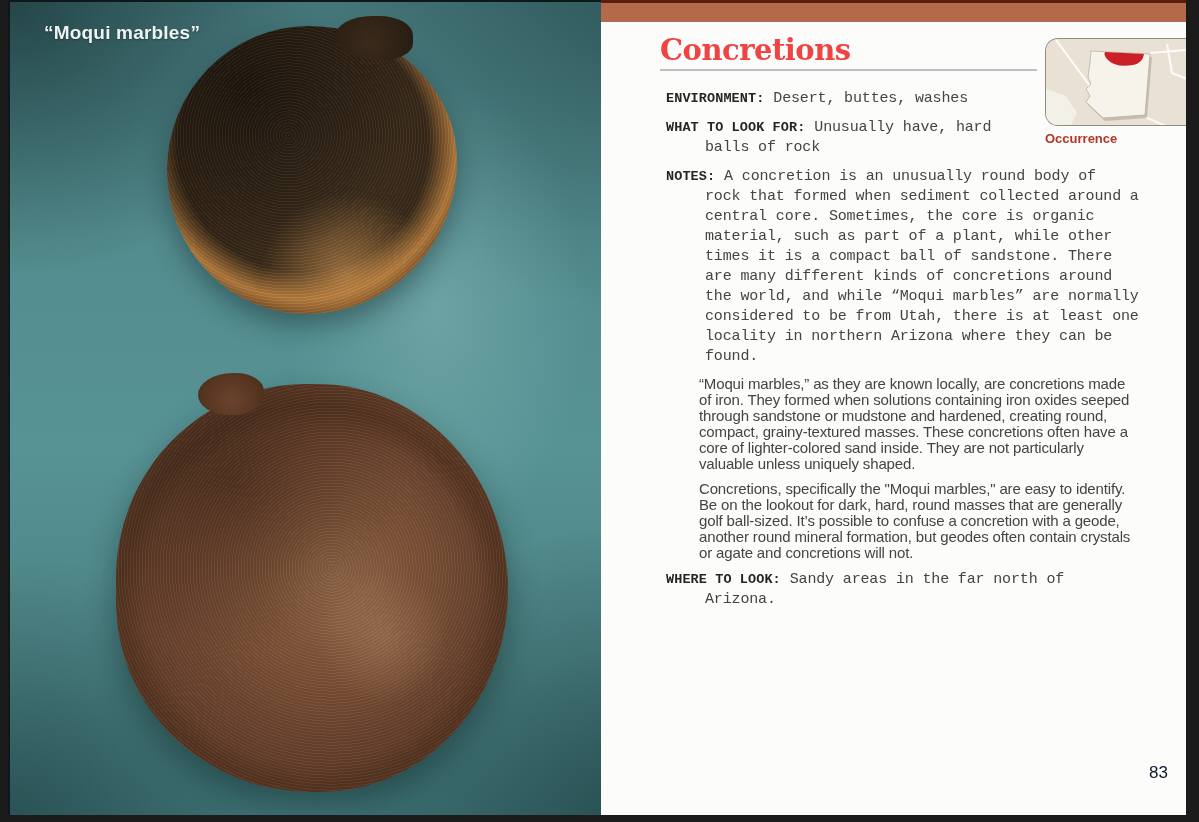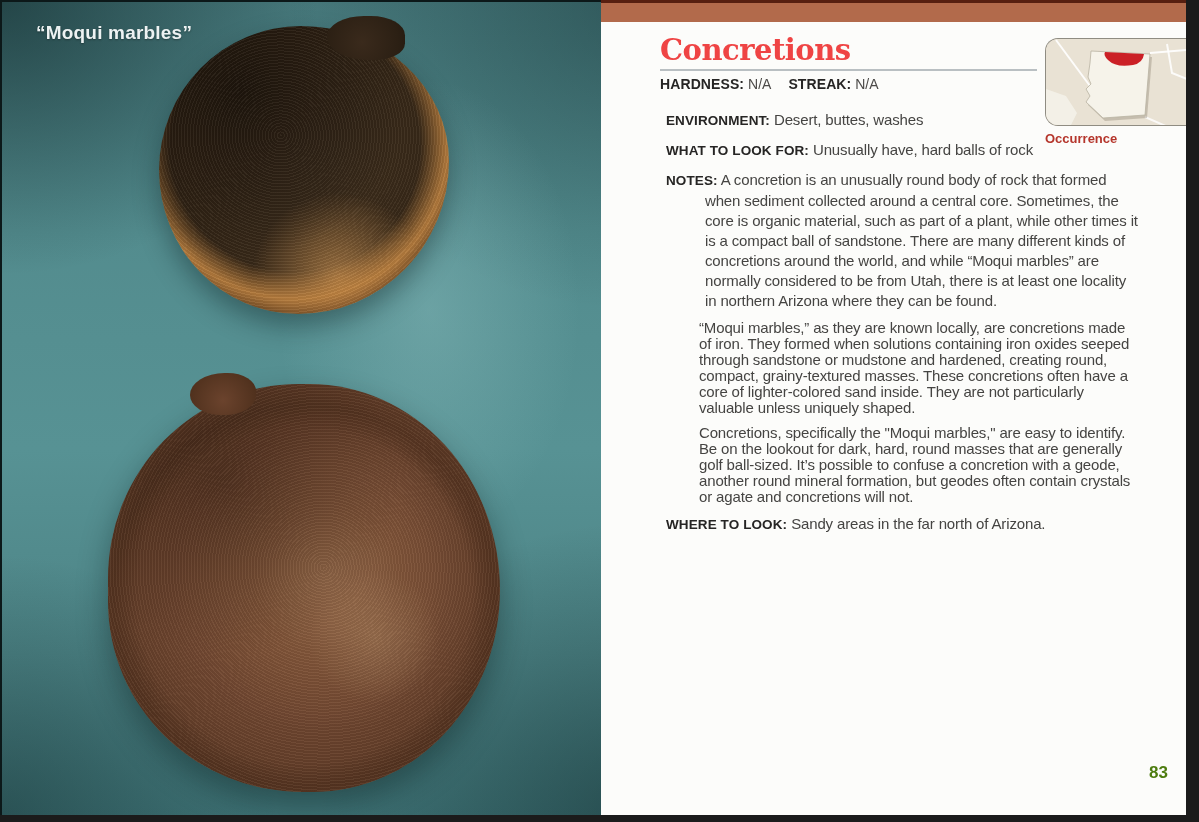--- a/index.html
+++ b/index.html
@@ -6,21 +6,21 @@
   html,body { width:1199px; height:822px; }
   body {
     position:relative;
     background:#1b1b1b;
     font-family:"Liberation Sans", sans-serif;
     overflow:hidden;
   }
 
   
   .photo-panel{
-    position:absolute; left:0; top:0; width:633px; height:815px;
+    position:absolute; left:8px; top:0; width:633px; height:815px;
     border-left:2px solid #0c1819; border-top:2px solid #0c1819; border-right:3px solid #0d191a;
     background:
       radial-gradient(closest-side at 68% 38%, rgba(160,208,208,0.30), rgba(160,208,208,0) 75%),
       radial-gradient(120% 80% at 0% 0%, rgba(8,28,30,0.55), rgba(8,28,30,0) 42%),
       radial-gradient(110% 80% at 100% 100%, rgba(8,28,30,0.42), rgba(8,28,30,0) 45%),
       radial-gradient(110% 80% at 0% 100%, rgba(8,28,30,0.38), rgba(8,28,30,0) 40%),
       radial-gradient(130% 90% at 100% 0%, rgba(12,38,40,0.38), rgba(12,38,40,0) 42%),
       linear-gradient(180deg,#47797c 0%,#538c8e 28%,#579294 55%,#4d8486 80%,#3f7376 100%);
     overflow:hidden;
   }
@@ -101,34 +101,35 @@
   .rule{ width:377px; height:2px; background:#b9bfc2; margin:4px 0 5px 0; }
   .stats{ font-size:14px; color:#4c4a48; line-height:16px; }
   .stats .lbl{ font-weight:bold; color:#262524; letter-spacing:0.1px; }
   .stats .gap{ display:inline-block; width:10px; }
 
   .field{
     font-size:15px; color:#454442; line-height:20px;
     letter-spacing:-0.15px;
     padding-left:45px; text-indent:-39px;
     margin-bottom:9px;
+    font-family:Liberation Mono, monospace;
   }
   .field .lbl{
     font-size:13.5px; font-weight:bold; color:#262524;
     letter-spacing:0.1px;
   }
   .field-env{ margin-top:18px; }
   .para{
     font-size:15px; color:#454442; line-height:16px;
     letter-spacing:-0.15px;
     margin:0 0 9px 39px;
   }
   .pageno{
     position:absolute; right:18px; top:763px;
-    font-size:17px; font-weight:bold; color:#4d7c0f;
+    font-size:17px; font-weight:normal; color:#0f172a;
   }
 </style>
 </head>
 <body>
 
 <div class="photo-panel">
   <div class="rock rock-top"></div>
   <div class="rock rock-bottom"></div>
   <div class="photo-caption">“Moqui marbles”</div>
 </div>
@@ -156,27 +157,20 @@
 
           <path d="M 59,13 L 98,15 Q 97,24 87,26 Q 70,29 62,21 Q 57,16 59,13 Z" fill="#cb2026"></path>
         </svg>
       </div>
       <div class="occurrence-caption">Occurrence</div>
     </div>
 
     <h1 class="title">Concretions</h1>
     <div class="rule"></div>
 
-    <p class="stats">
-      <span class="lbl">HARDNESS:</span>
-      <span>N/A</span>
-      <span class="gap"></span>
-      <span class="lbl">STREAK:</span>
-      <span>N/A</span>
-    </p>
 
     <p class="field field-env">
       <span class="lbl">ENVIRONMENT:</span>
       <span>Desert, buttes, washes</span>
     </p>
 
     <p class="field">
       <span class="lbl">WHAT TO LOOK FOR:</span>
       <span>Unusually have, hard balls of rock</span>
     </p>

